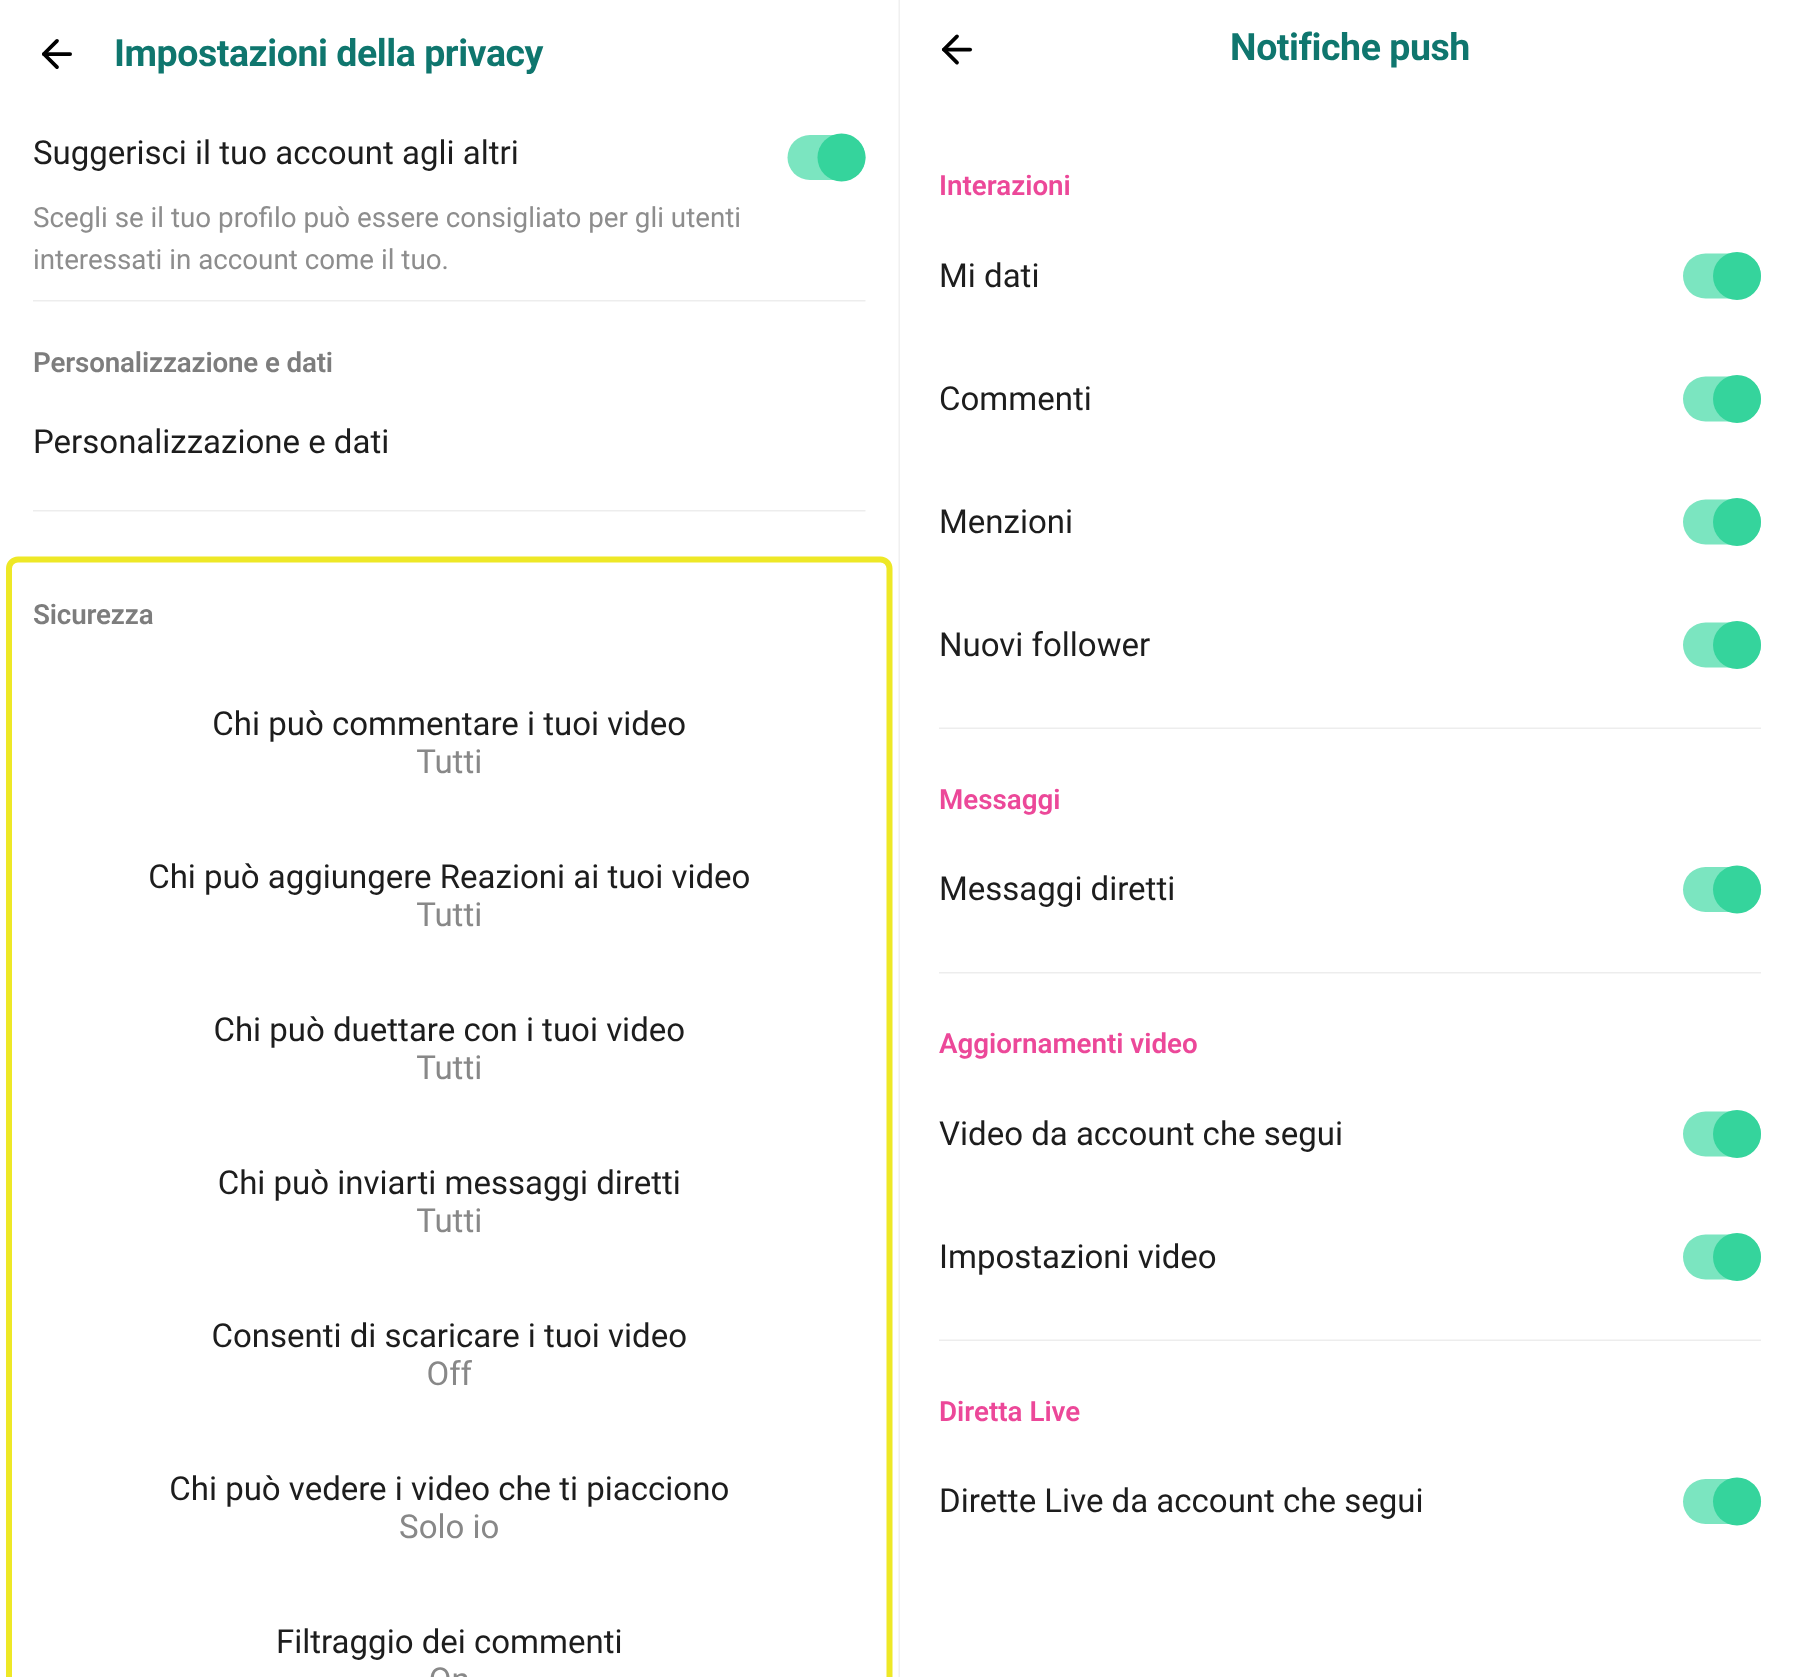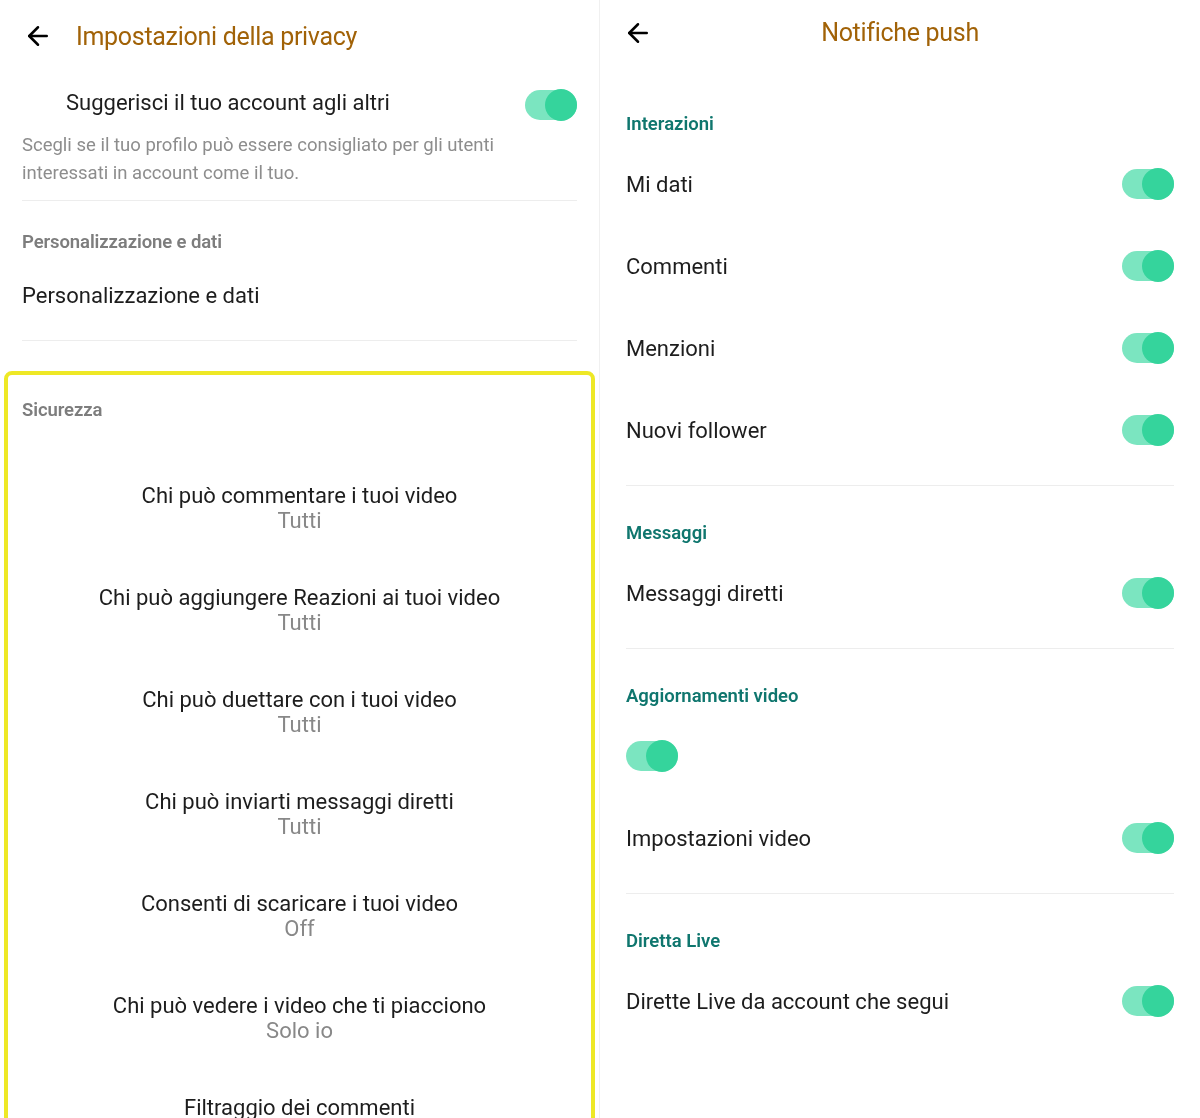--- a/index.html
+++ b/index.html
@@ -36,23 +36,23 @@
       justify-content: center;
       margin-right: 20px;
     }
     .back-icon svg {
       width: 30px;
       height: 30px;
       stroke: #000;
     }
     .header-title {
       font-size: 25px;
-      font-weight: 400;
+      font-weight: 700;
       letter-spacing: -0.3px;
-      color: #a16207;
+      color: #0f766e;
     }
     .pane-right .header-title {
       margin-left: auto;
       margin-right: auto;
     }
     .pane-right .header {
       position: relative;
     }
     .pane-right .back-icon {
       position: absolute;
@@ -62,21 +62,20 @@
       padding: 0 22px;
     }
     .pane-right .content {
       padding: 0 26px;
     }
     .toggle-row {
       display: flex;
       align-items: flex-start;
       justify-content: space-between;
       padding: 6px 0 12px 0;
-      margin-left: 44px;
     }
     .toggle-label {
       font-size: 22px;
       color: #1d1d1d;
       font-weight: 400;
     }
     .toggle-desc {
       font-size: 18.5px;
       color: #8d8d8d;
       line-height: 1.5;
@@ -132,36 +131,36 @@
       color: #888888;
     }
     .highlight-box {
       border: 4px solid #eee826;
       border-radius: 8px;
       padding: 24px 14px 0px 14px;
       margin-left: -18px;
       margin-right: -18px;
     }
     .highlight-box .section-header {
-      margin-bottom: 36px;
+      margin-bottom: 24px;
     }
     .notif-row {
       display: flex;
       align-items: center;
       justify-content: space-between;
       padding: 26px 0;
     }
     .notif-label {
       font-size: 22px;
       color: #1d1d1d;
     }
     .notif-group-header {
       font-size: 18.5px;
       font-weight: 600;
-      color: #0f766e;
+      color: #ec4899;
       padding: 36px 0 8px 0;
     }
     .divider-thin {
       border-top: 1px solid #ededed;
       margin-top: 14px;
     }
     .below-box-row {
       margin-top: 30px;
     }
   </style>
@@ -265,20 +264,21 @@
 
     <div class="notif-group-header">Messaggi</div>
     <div class="notif-row">
       <div class="notif-label">Messaggi diretti</div>
       <div class="toggle"></div>
     </div>
     <div class="divider-thin"></div>
 
     <div class="notif-group-header">Aggiornamenti video</div>
     <div class="notif-row">
+      <div class="notif-label">Video da account che segui</div>
       <div class="toggle"></div>
     </div>
     <div class="notif-row">
       <div class="notif-label">Impostazioni video</div>
       <div class="toggle"></div>
     </div>
     <div class="divider-thin"></div>
 
     <div class="notif-group-header">Diretta Live</div>
     <div class="notif-row">

